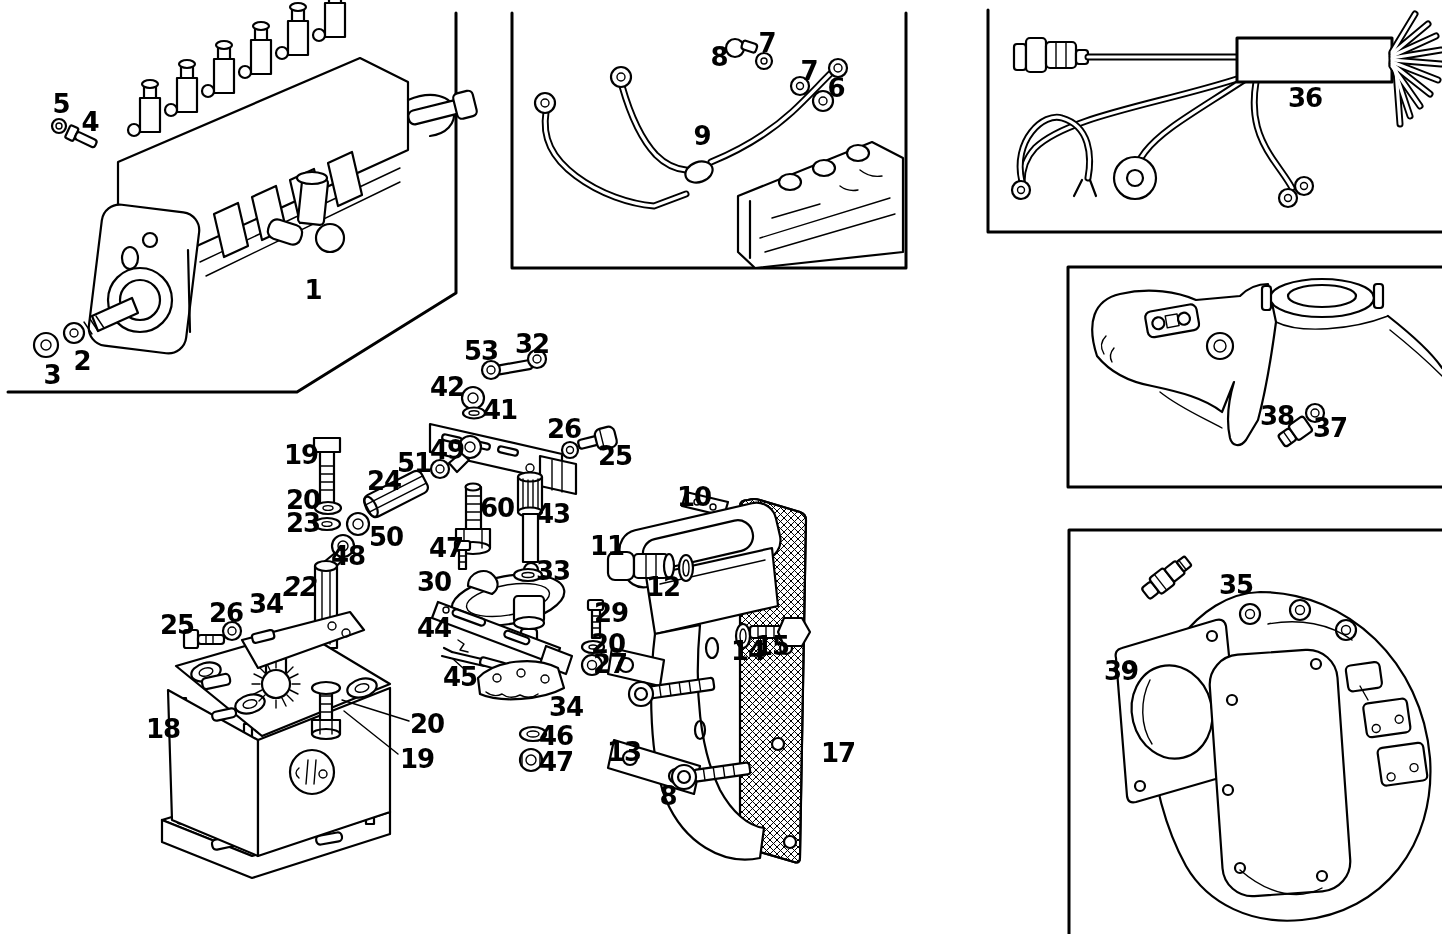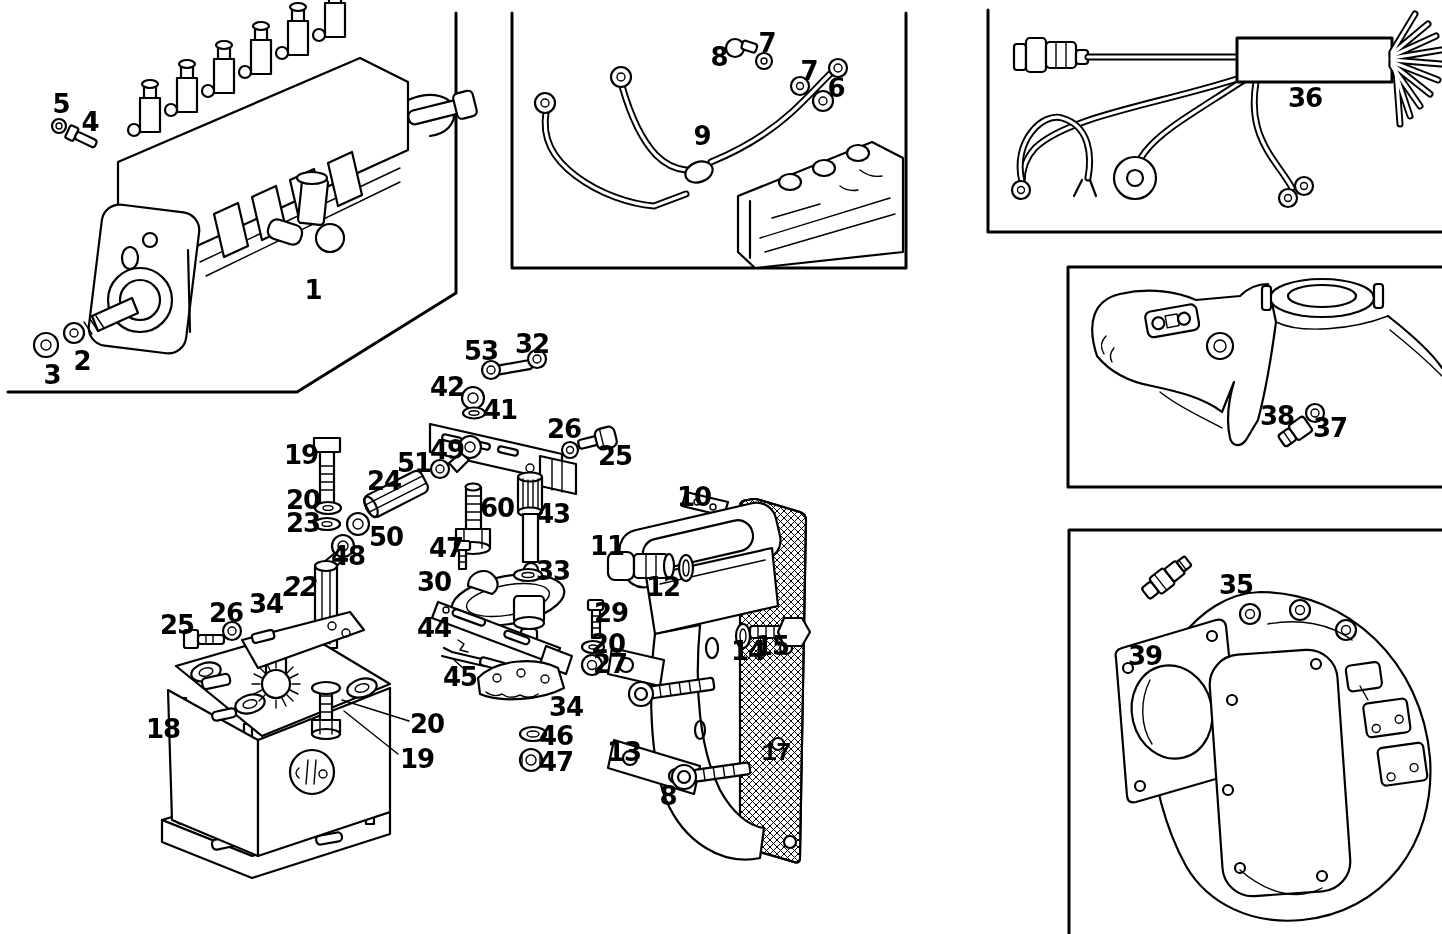--- a/index.html
+++ b/index.html
@@ -648,21 +648,21 @@
       <span class="callout" style="left: 61px; top: 104px;">5</span>
       <span class="callout" style="left: 719px; top: 57px;">8</span>
       <span class="callout" style="left: 767px; top: 43px;">7</span>
       <span class="callout" style="left: 809px; top: 71px;">7</span>
       <span class="callout" style="left: 836px; top: 88px;">6</span>
       <span class="callout" style="left: 702px; top: 136px;">9</span>
       <span class="callout" style="left: 1305px; top: 98px;">36</span>
       <span class="callout" style="left: 1277px; top: 416px;">38</span>
       <span class="callout" style="left: 1330px; top: 428px;">37</span>
       <span class="callout" style="left: 1199px; top: 585px; margin-left: 37px;">35</span>
-      <span class="callout" style="left: 1121px; top: 656px; margin-left: 24px;">39</span>
+      <span class="callout" style="left: 1121px; top: 671px;">39</span>
       <span class="callout" style="left: 481px; top: 351px;">53</span>
       <span class="callout" style="left: 532px; top: 344px;">32</span>
       <span class="callout" style="left: 447px; top: 387px;">42</span>
       <span class="callout" style="left: 500px; top: 410px; text-align: right;">41</span>
       <span class="callout" style="left: 564px; top: 429px;">26</span>
       <span class="callout" style="left: 615px; top: 456px;">25</span>
       <span class="callout" style="left: 447px; top: 450px;">49</span>
       <span class="callout" style="left: 301px; top: 455px;">19</span>
       <span class="callout" style="left: 414px; top: 463px;">51</span>
       <span class="callout" style="left: 384px; top: 481px;">24</span>
@@ -690,15 +690,15 @@
       <span class="callout" style="left: 566px; top: 707px;">34</span>
       <span class="callout" style="left: 624px; top: 752px;">13</span>
       <span class="callout" style="left: 748px; top: 651px;">14</span>
       <span class="callout" style="left: 772px; top: 646px;">15</span>
       <span class="callout" style="left: 163px; top: 729px;">18</span>
       <span class="callout" style="left: 427px; top: 724px;">20</span>
       <span class="callout" style="left: 417px; top: 759px;">19</span>
       <span class="callout" style="left: 556px; top: 736px;">46</span>
       <span class="callout" style="left: 556px; top: 762px;">47</span>
       <span class="callout" style="left: 668px; top: 796px;">8</span>
-      <span class="callout" style="left: 776px; top: 753px; font-family: Liberation Mono, monospace;">17</span>
+      <span class="callout" style="left: 838px; top: 753px;">17</span>
     </div>
 </div>
 
 </body></html>

